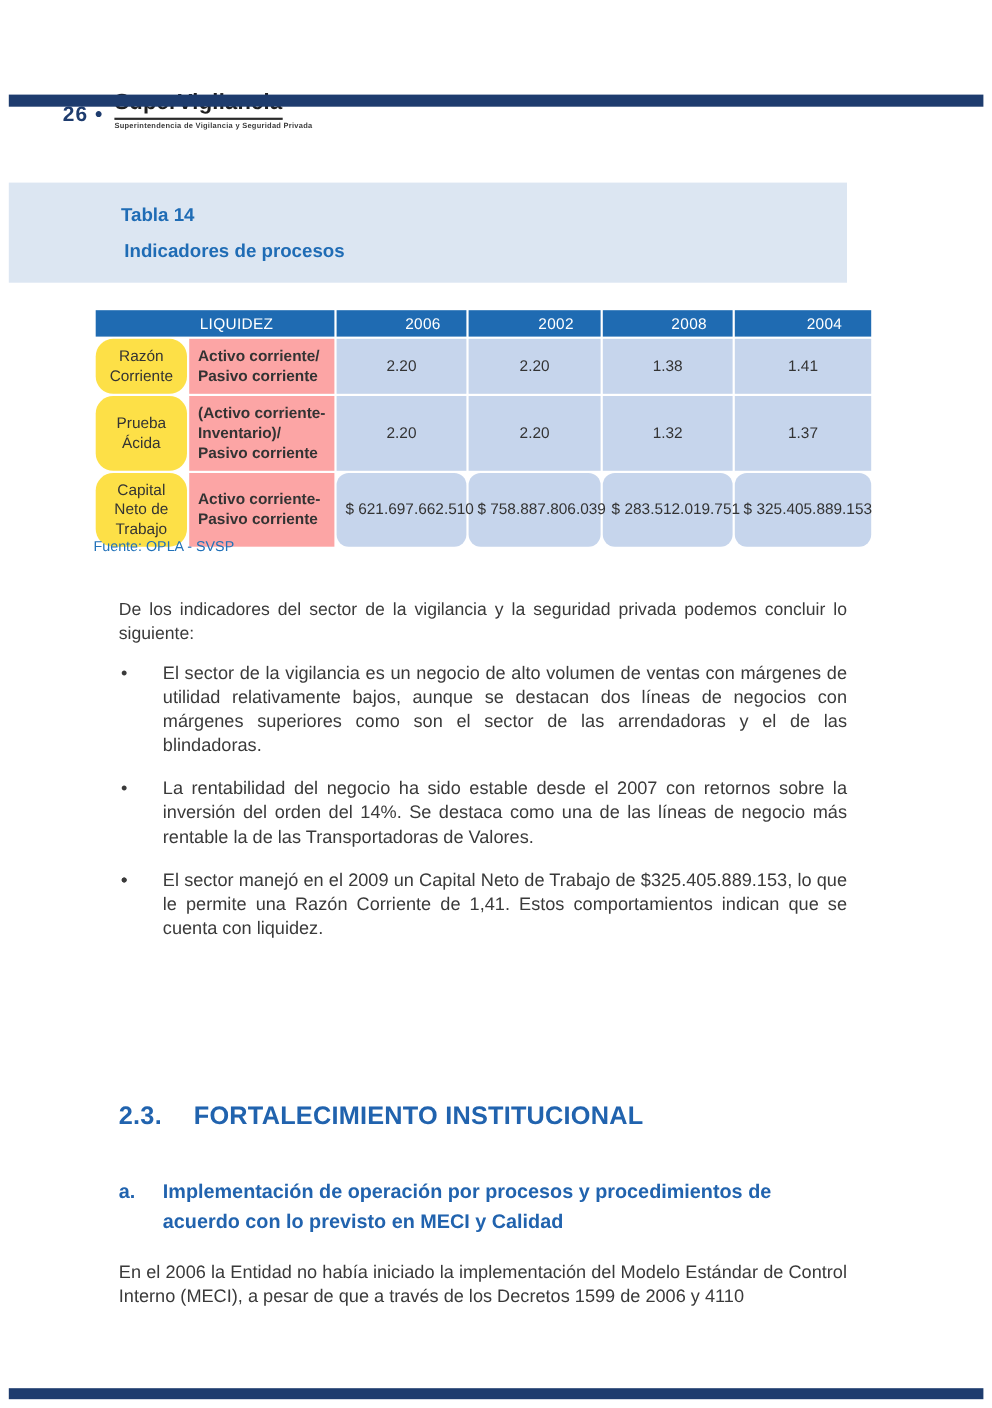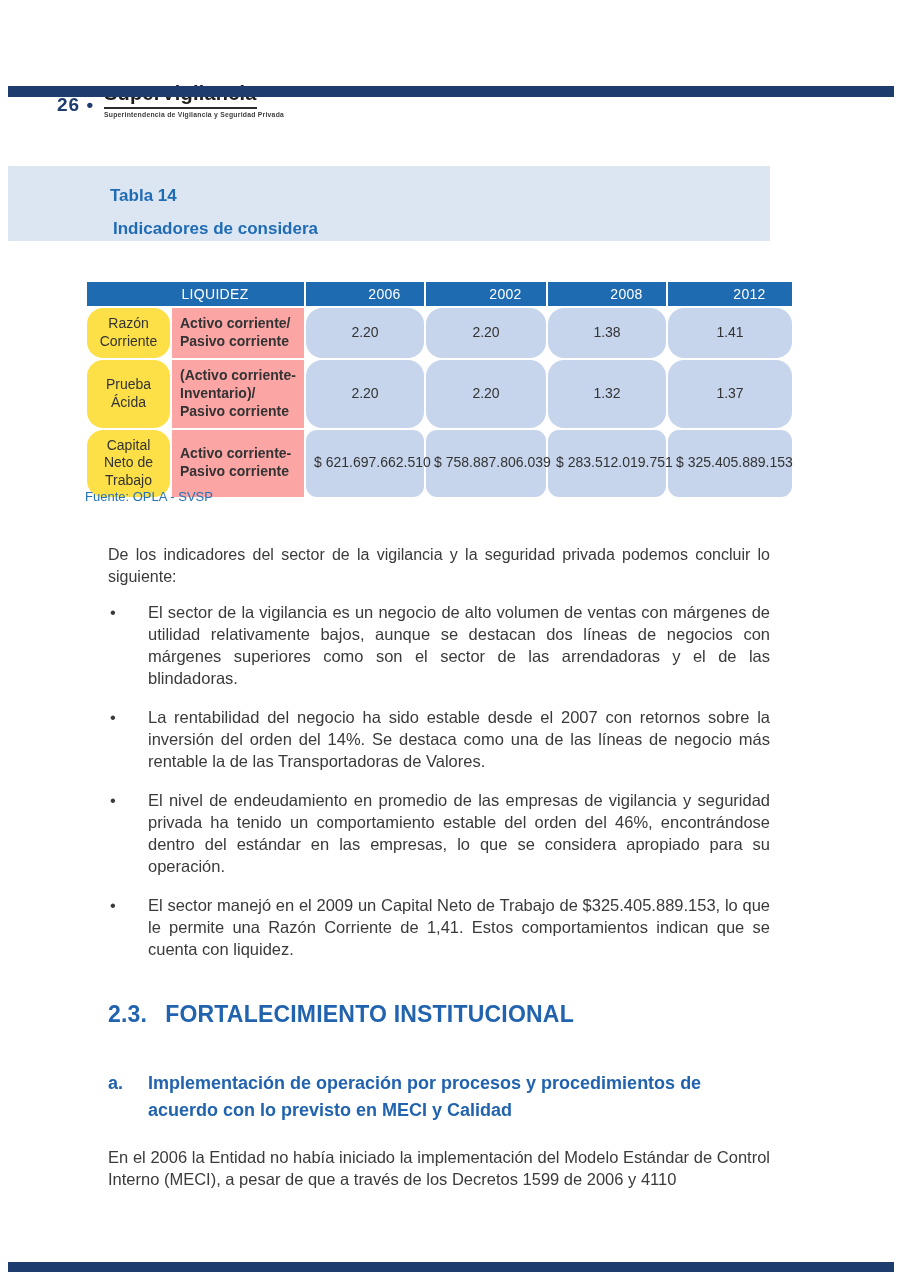--- a/index.html
+++ b/index.html
@@ -22,40 +22,40 @@
   }
   .logo-sub {
     font-size:6.8px; color:#3c3c3c; letter-spacing:0.25px; margin-top:2px;
     font-weight:bold;
   }
   .bar-top { position:absolute; left:8px; right:8px; top:86px; height:11px; background:#1E3C6E; }
   .bar-bottom { position:absolute; left:8px; right:8px; top:1262px; height:10px; background:#1E3C6E; }
 
   
   .tabla-box {
-    position:absolute; left:8px; top:166px; width:762px; height:75px;
+    position:absolute; left:8px; top:166px; width:762px; height:91px;
     background:#DCE6F2; padding:20px 0 0 102px;
   }
   .tabla-label { font-size:17px; font-weight:bold; color:#1F6CB5; margin-bottom:13px; }
   .tabla-title { font-size:17px; font-weight:bold; color:#1F6CB5; padding-left:3px; }
 
   
   .table-wrap { position:absolute; left:85px; top:280px; width:703px; }
   table.liq { width:703px; border-collapse:separate; border-spacing:2px; table-layout:fixed; }
   table.liq th {
     background:#1F6BB2; color:#ffffff; font-size:14px; font-weight:normal;
     height:24px; text-align:center; vertical-align:middle; letter-spacing:0.3px;padding-left:39px;
   }
   table.liq td {
     font-size:14px; color:#333333; line-height:1.28; vertical-align:middle;
     padding:7px 8px;
   }
   td.cname  { background:#fde047; text-align:center;border-radius:16px; }
   td.cform  { background:#fca5a5; text-align:left;font-weight:bold; }
-  td.cval   { background:#C6D5EC; text-align:center;border-radius:16px; }
+  td.cval   { background:#C6D5EC; text-align:center; }
   td.cmoney { background:#C6D5EC; text-align:center; font-size:12px; white-space:nowrap;border-radius:11px; }
   tr.r1 td { height:46px; }
   tr.r2 td { height:64px; }
   tr.r3 td { height:62px; }
 
   .fuente {
     position:absolute; left:85px; top:489px;
     font-size:13px; color:#2272B9;
   }
 
@@ -67,21 +67,21 @@
   .bullets { position:absolute; left:108px; top:601px; width:662px; list-style:none; }
   .bullets li {
     position:relative; padding-left:40px; margin-bottom:17px;
     font-size:16.5px; color:#3A3A3A; line-height:22px; text-align:justify;
   }
   .bullets li .marker { position:absolute; left:2px; top:0; }
 
   
   .section-heading {
     position:absolute; left:108px; top:1001px; width:680px;
-    display:flex; gap:18px;
+    display:flex; gap:29px;
     font-size:23px; font-weight:bold; color:#2163AE; letter-spacing:0.2px;
   }
   .subsection {
     position:absolute; left:108px; top:1070px; width:662px;
     display:flex;
     font-size:18px; font-weight:bold; color:#2163AE; line-height:27px;
   }
   .subsection .letter { width:40px; flex:0 0 40px; }
   .subsection .stitle { flex:1; }
 
@@ -97,40 +97,40 @@
 
   <div class="pageno">26 •</div>
   <div class="logo">
     <span class="logo-title">SuperVigilancia</span>
     <div class="logo-sub">Superintendencia de Vigilancia y Seguridad Privada</div>
   </div>
   <div class="bar-top"></div>
 
   <div class="tabla-box">
     <div class="tabla-label">Tabla 14</div>
-    <div class="tabla-title">Indicadores de considera</div>
+    <div class="tabla-title">Indicadores de procesos</div>
   </div>
 
   <div class="table-wrap">
     <table class="liq">
       <colgroup>
         <col style="width:83px">
           <col style="width:132px">
           <col style="width:118px">
         <col style="width:120px">
           <col style="width:118px">
           <col style="width:124px">
       </colgroup>
       <thead>
         <tr>
           <th colspan="2">LIQUIDEZ</th>
           <th>2006</th>
           <th>2002</th>
           <th>2008</th>
-          <th>2012</th>
+          <th>2004</th>
         </tr>
       </thead>
       <tbody>
         <tr class="r1">
           <td class="cname">Razón Corriente</td>
           <td class="cform">Activo corriente/ Pasivo corriente</td>
           <td class="cval">2.20</td>
           <td class="cval">2.20</td>
           <td class="cval">1.38</td>
           <td class="cval">1.41</td>
@@ -163,21 +163,20 @@
     <li>
       <span class="marker">•</span>
       <span>El sector de la vigilancia es un negocio de alto volumen de ventas con márgenes de utilidad relativamente bajos, aunque se destacan dos líneas de negocios con márgenes superiores como son el sector de las arrendadoras y el de las blindadoras.</span>
     </li>
     <li>
       <span class="marker">•</span>
       <span>La rentabilidad del negocio ha sido estable desde el 2007 con retornos sobre la inversión del orden del 14%. Se destaca como una de las líneas de negocio más rentable la de las Transportadoras de Valores.</span>
     </li>
     <li>
       <span class="marker">•</span>
-      <span>El nivel de endeudamiento en promedio de las empresas de vigilancia y seguridad privada ha tenido un comportamiento estable del orden del 46%, encontrándose dentro del estándar en las empresas, lo que se considera apropiado para su operación.</span>
     </li>
     <li>
       <span class="marker">•</span>
       <span>El sector manejó en el 2009 un Capital Neto de Trabajo de $325.405.889.153, lo que le permite una Razón Corriente de 1,41. Estos comportamientos indican que se cuenta con liquidez.</span>
     </li>
   </ul>
 
   <div class="section-heading">
     <span>2.3.</span>
     <span>FORTALECIMIENTO INSTITUCIONAL</span>

